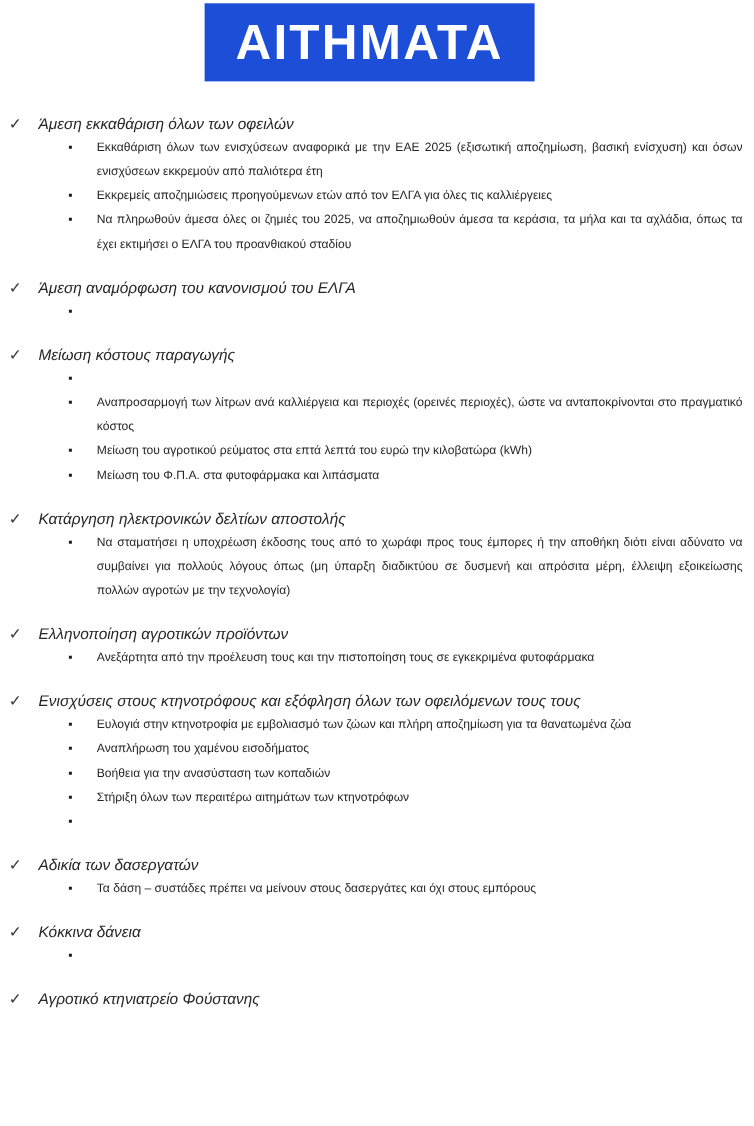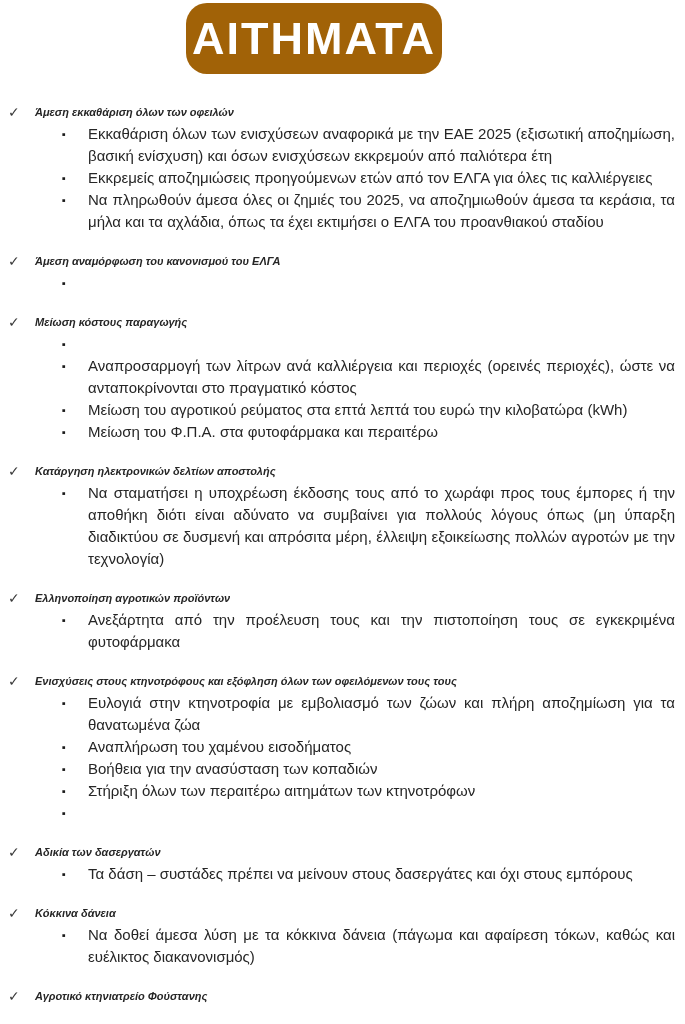--- a/index.html
+++ b/index.html
@@ -15,27 +15,26 @@
     color: #262626;
     -webkit-font-smoothing: antialiased;
   }
   .page {
     width: 685px;
     height: 1024px;
     position: relative;
   }
   .title-box {
     margin: 3px 0 0 186px;
-    width: 256px;
+    width: 300px;
     height: 71px;
-    background: #a16207;
+    background: #1d4ed8;
     display: flex;
     align-items: center;
     justify-content: center;
-    border-radius: 21px;
   }
   .title-box h1 {
     margin: 0;
     color: #ffffff;
     font-size: 45px;
     font-weight: bold;
     letter-spacing: 2px;
     line-height: 1;
   }
   .doc-body {
@@ -53,23 +52,23 @@
     line-height: 22px;
   }
   .check {
     flex: 0 0 27px;
     font-size: 14px;
     color: #3a3a3a;
     line-height: 22px;
   }
   .heading-text {
     flex: 1;
-    font-weight: bold;
+    font-weight: normal;
     font-style: italic;
-    font-size: 11px;
+    font-size: 14px;
     line-height: 22px;
   }
   ul.items {
     margin: 0;
     padding: 0;
     list-style: none;
   }
   li.item {
     display: flex;
     align-items: flex-start;
@@ -77,21 +76,21 @@
   }
   .sq-bullet {
     margin-left: 54px;
     flex: 0 0 26px;
     font-size: 11px;
     line-height: 22px;
     color: #1a1a1a;
   }
   .item-text {
     flex: 1;
-    font-size: 15px;
+    font-size: 11px;
     line-height: 22px;
     text-align: justify;
   }
 </style>
 </head>
 <body>
 
 <div class="page">
 
   <div class="title-box">
@@ -147,21 +146,21 @@
           <li class="item">
         <span class="sq-bullet">▪</span>
         <span class="item-text">Αναπροσαρμογή των λίτρων ανά καλλιέργεια και περιοχές (ορεινές περιοχές), ώστε να ανταποκρίνονται στο πραγματικό κόστος</span>
       </li>
           <li class="item">
         <span class="sq-bullet">▪</span>
         <span class="item-text">Μείωση του αγροτικού ρεύματος στα επτά λεπτά του ευρώ την κιλοβατώρα (kWh)</span>
       </li>
           <li class="item">
         <span class="sq-bullet">▪</span>
-        <span class="item-text">Μείωση του Φ.Π.Α. στα φυτοφάρμακα και περαιτέρω</span>
+        <span class="item-text">Μείωση του Φ.Π.Α. στα φυτοφάρμακα και λιπάσματα</span>
       </li>
         </ul>
   </section>
 
   <section class="section">
     <div class="section-heading">
       <span class="check">✓</span>
       <span class="heading-text">Κατάργηση ηλεκτρονικών δελτίων αποστολής</span>
     </div>
     <ul class="items">
@@ -232,21 +231,20 @@
 
   <section class="section">
     <div class="section-heading">
       <span class="check">✓</span>
       <span class="heading-text">Κόκκινα δάνεια</span>
     </div>
     <ul class="items">
 
     <li class="item">
         <span class="sq-bullet">▪</span>
-        <span class="item-text">Να δοθεί άμεσα λύση με τα κόκκινα δάνεια (πάγωμα και αφαίρεση τόκων, καθώς και ευέλικτος διακανονισμός)</span>
       </li>
         </ul>
   </section>
 
   <section class="section">
     <div class="section-heading">
       <span class="check">✓</span>
       <span class="heading-text">Αγροτικό κτηνιατρείο Φούστανης</span>
     </div>
 

